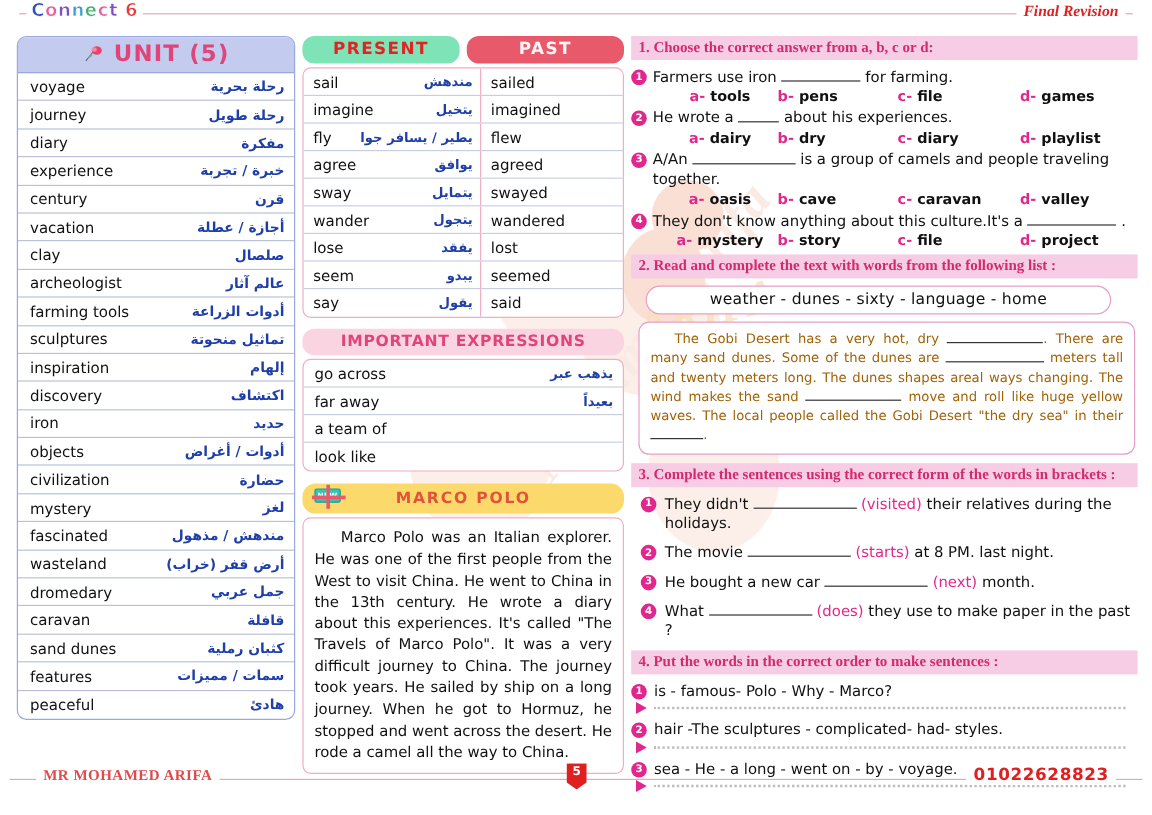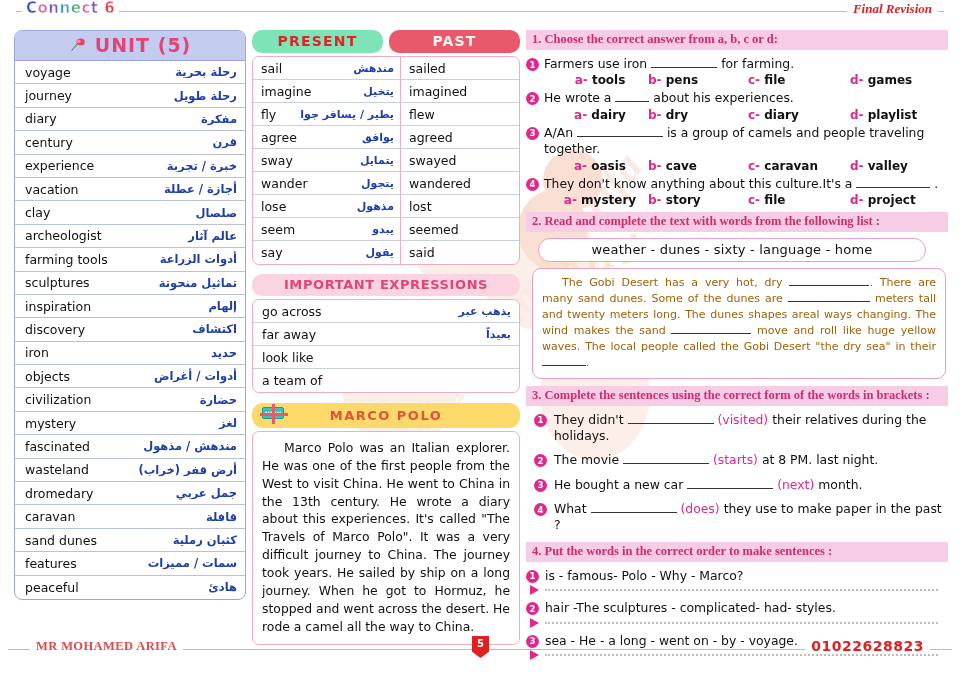--- a/index.html
+++ b/index.html
@@ -282,26 +282,26 @@
         </div>
         <div class="vocab-row">
           <span class="vocab-en">journey</span>
           <span class="vocab-ar">رحلة طويل</span>
         </div>
         <div class="vocab-row">
           <span class="vocab-en">diary</span>
           <span class="vocab-ar">مفكرة</span>
         </div>
         <div class="vocab-row">
+          <span class="vocab-en">experience</span>
+          <span class="vocab-ar">خبرة / تجربة</span>
+        </div>
+        <div class="vocab-row">
           <span class="vocab-en">century</span>
           <span class="vocab-ar">قرن</span>
-        </div>
-        <div class="vocab-row">
-          <span class="vocab-en">experience</span>
-          <span class="vocab-ar">خبرة / تجربة</span>
         </div>
         <div class="vocab-row">
           <span class="vocab-en">vacation</span>
           <span class="vocab-ar">أجازة / عطلة</span>
         </div>
         <div class="vocab-row">
           <span class="vocab-en">clay</span>
           <span class="vocab-ar">صلصال</span>
         </div>
         <div class="vocab-row">
@@ -417,21 +417,21 @@
         <div class="pp-row">
           <div class="pp-left">
             <span class="pp-en">wander</span>
             <span class="pp-ar">يتجول</span>
           </div>
           <div class="pp-right">wandered</div>
         </div>
         <div class="pp-row">
           <div class="pp-left">
             <span class="pp-en">lose</span>
-            <span class="pp-ar">مذهول</span>
+            <span class="pp-ar">يفقد</span>
           </div>
           <div class="pp-right">lost</div>
         </div>
         <div class="pp-row">
           <div class="pp-left">
             <span class="pp-en">seem</span>
             <span class="pp-ar">يبدو</span>
           </div>
           <div class="pp-right">seemed</div>
         </div>
@@ -450,25 +450,25 @@
     <div id="exp-list">
         <div class="exp-row">
           <span class="exp-en">go across</span>
           <span class="exp-ar">يذهب عبر</span>
         </div>
         <div class="exp-row">
           <span class="exp-en">far away</span>
           <span class="exp-ar">بعيداً</span>
         </div>
         <div class="exp-row">
+          <span class="exp-en">a team of</span>
+          <span class="exp-ar"></span>
+        </div>
+        <div class="exp-row">
           <span class="exp-en">look like</span>
-          <span class="exp-ar"></span>
-        </div>
-        <div class="exp-row">
-          <span class="exp-en">a team of</span>
           <span class="exp-ar"></span>
         </div>
       </div>
   </div>
 
   <div class="mp-title">
     <div class="new-badge">NEW</div>
     <span class="t">MARCO POLO</span>
   </div>
   <div class="mp-card">

